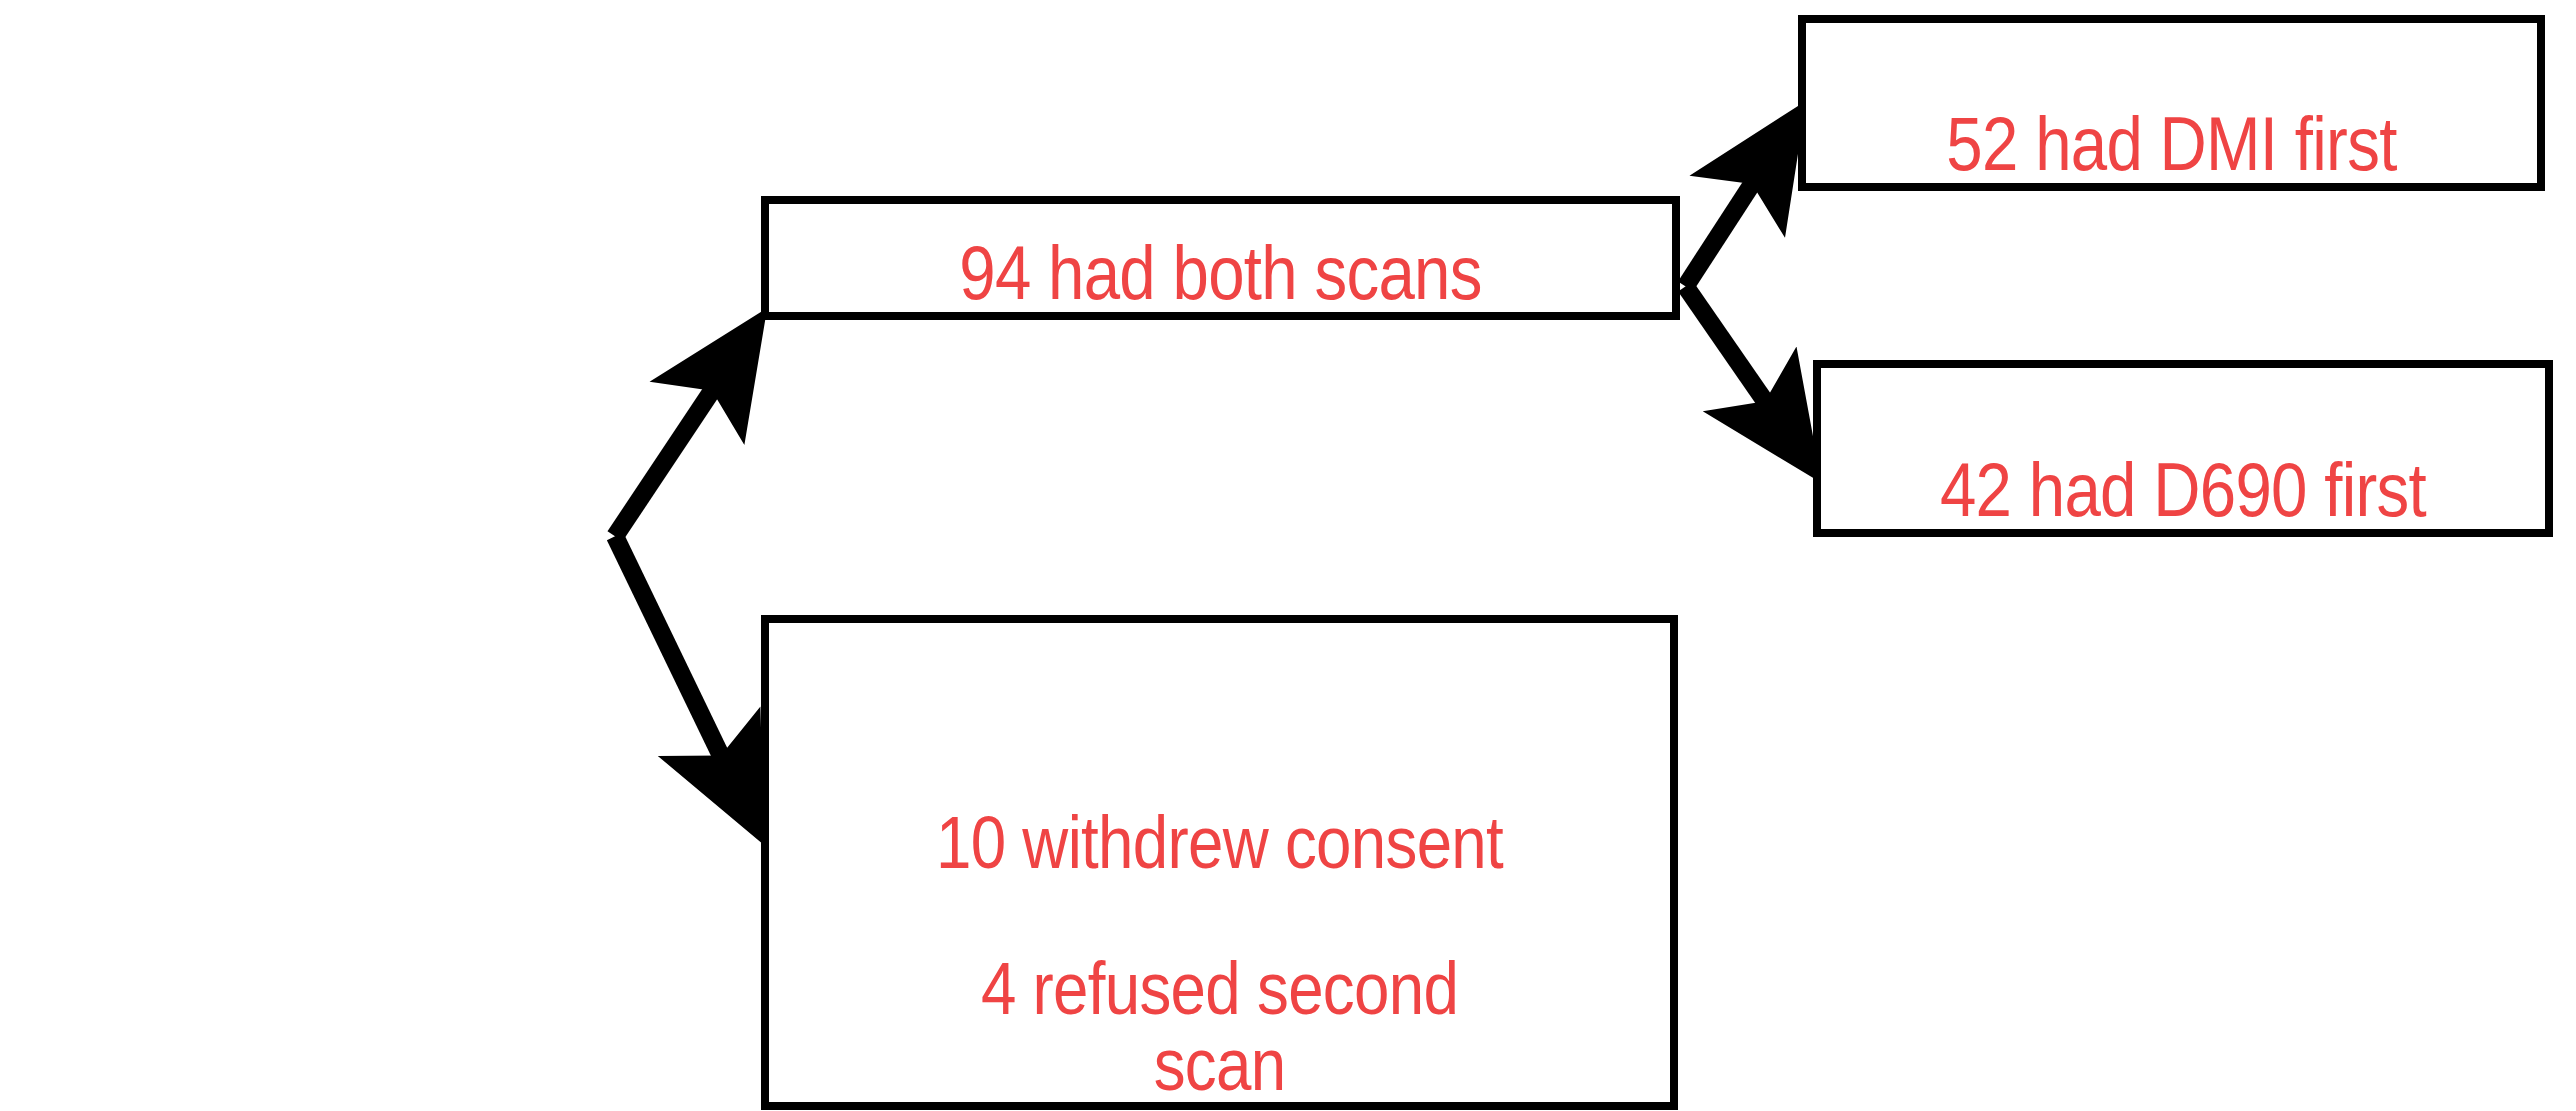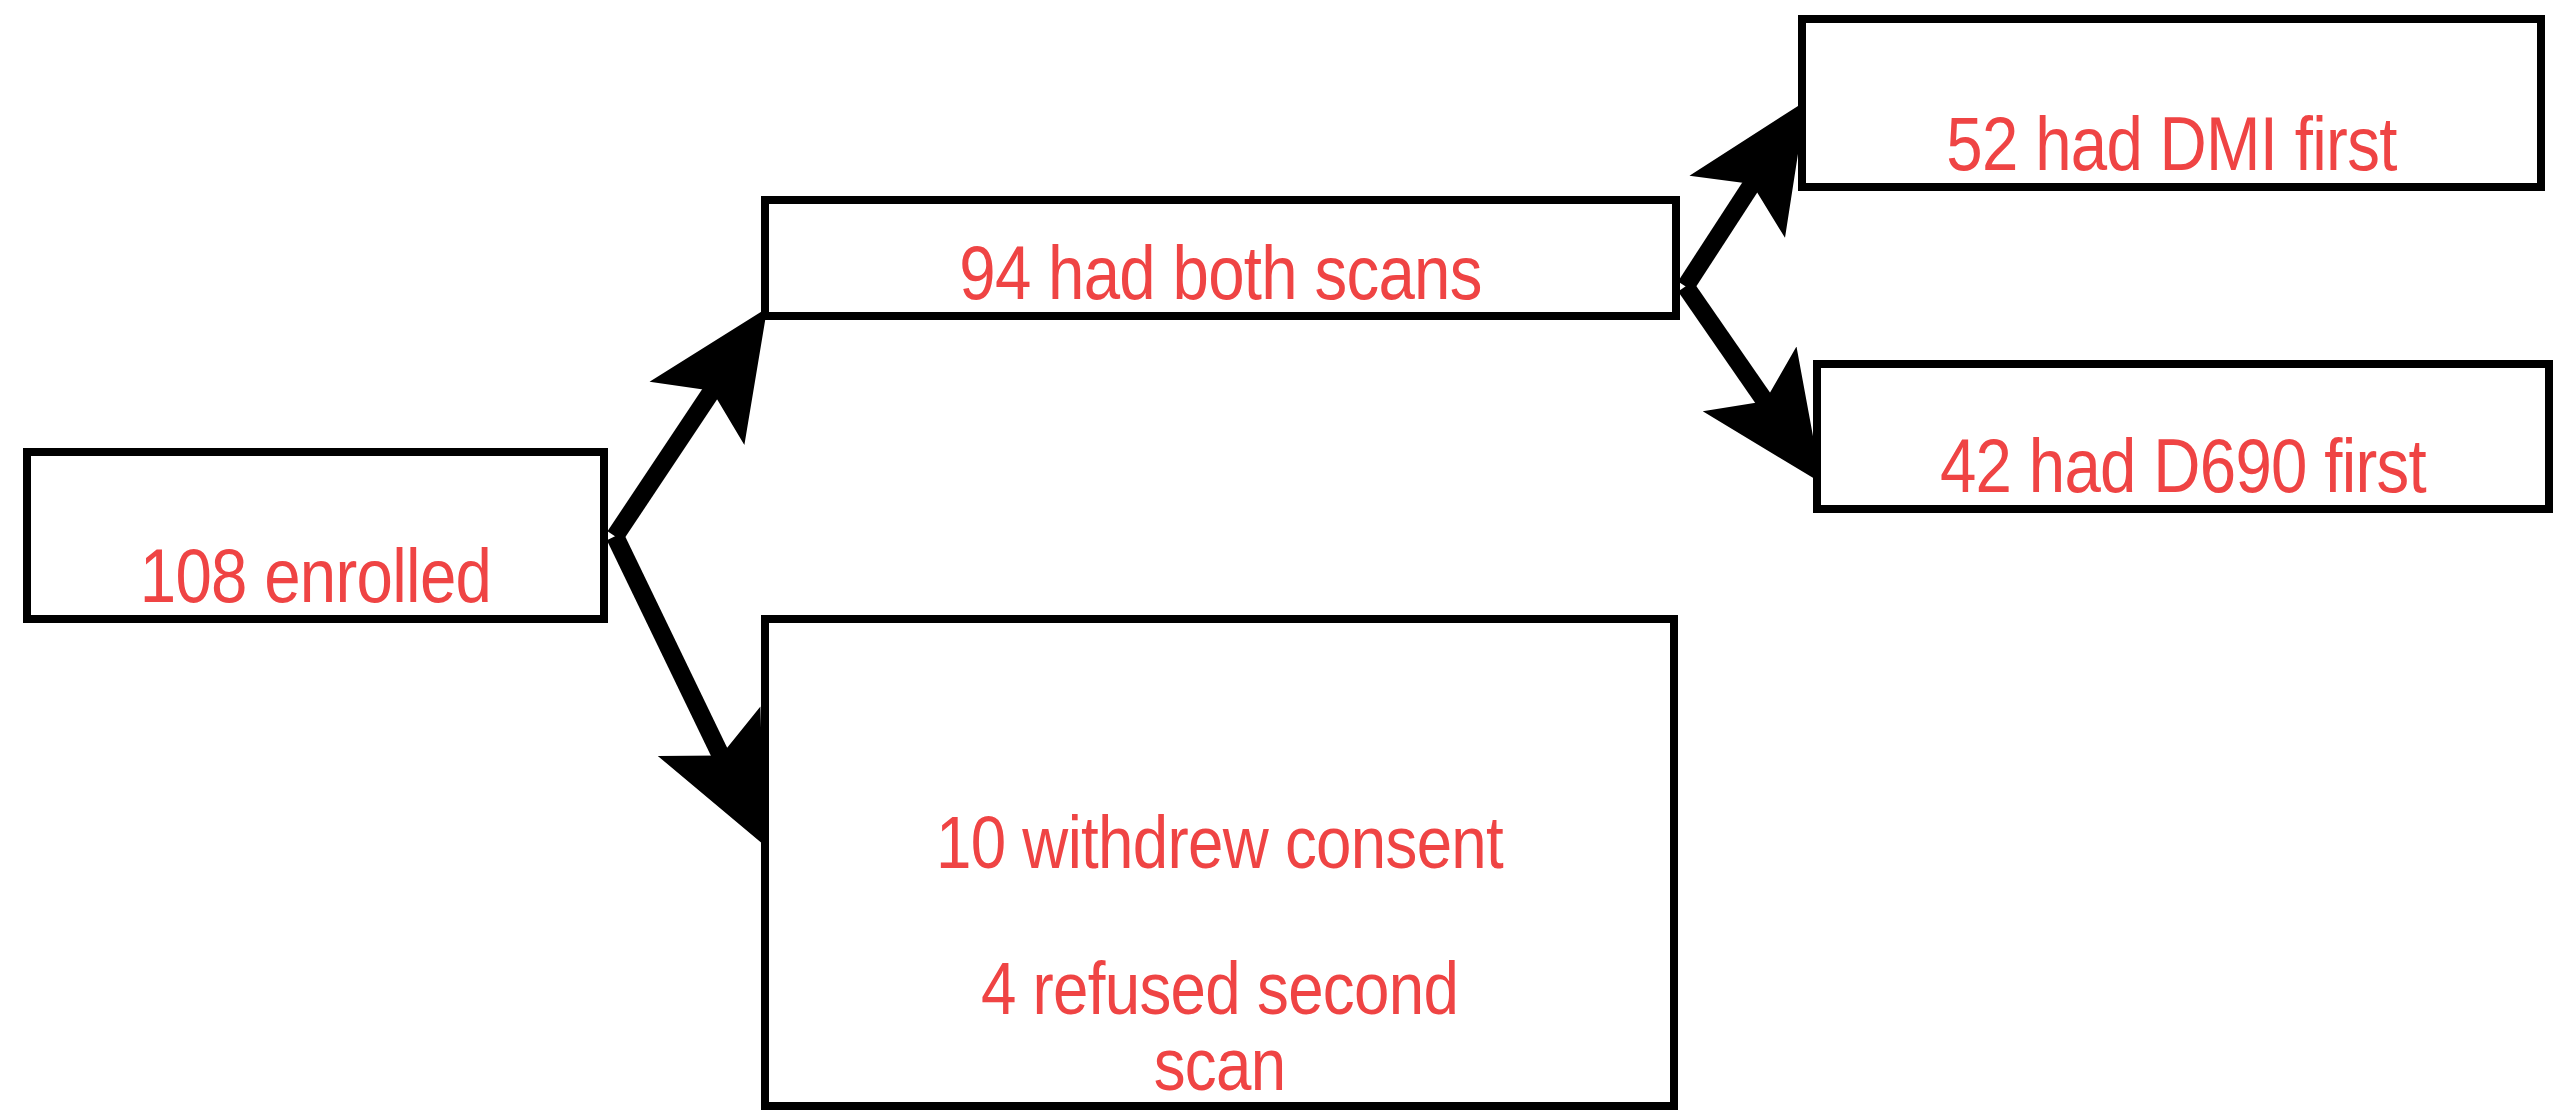--- a/index.html
+++ b/index.html
@@ -43,21 +43,21 @@
     line-height: 1.02;
     letter-spacing: -0.8px;
     transform: scaleX(0.86);
     transform-origin: center center;
     white-space: nowrap;
   }
   
   #node-enrolled   { left: 23px;   top: 448px;  width: 585px;  height: 175px; }
   #node-both-scans { left: 761px;  top: 196px;  width: 919px; height: 124px; }
   #node-dmi-first  { left: 1798px; top: 15px;   width: 747px;  height: 176px; }
-  #node-d690-first { left: 1813px; top: 360px;  width: 740px;  height: 153px; }
+  #node-d690-first { left: 1813px; top: 360px;  width: 740px;  height: 177px; }
   #node-excluded   { left: 761px;  top: 599px;  width: 917px; height: 495px; margin-top: 16px; }
 
   #node-excluded .line { font-size: 74px; }
   #node-excluded .gap  { height: 71px; }
 </style>
 </head>
 <body>
 
 <div id="canvas">
 
@@ -70,23 +70,20 @@
 
     <line x1="748" y1="652" x2="916" y2="400" stroke="#000000" stroke-width="22" marker-end="url(#arrowhead)"></line>
 
     <line x1="748" y1="652" x2="916" y2="1000" stroke="#000000" stroke-width="22" marker-end="url(#arrowhead)"></line>
 
     <line x1="2050" y1="348" x2="2180" y2="148" stroke="#000000" stroke-width="22" marker-end="url(#arrowhead)"></line>
 
     <line x1="2050" y1="348" x2="2198" y2="562" stroke="#000000" stroke-width="22" marker-end="url(#arrowhead)"></line>
   </svg>
 
-  <div class="node" id="node-enrolled">
-    <span class="line">108 enrolled</span>
-  </div>
 
   <div class="node" id="node-both-scans">
     <span class="line">94 had both scans</span>
   </div>
 
   <div class="node" id="node-dmi-first">
     <span class="line">52 had DMI first</span>
   </div>
 
   <div class="node" id="node-d690-first">

